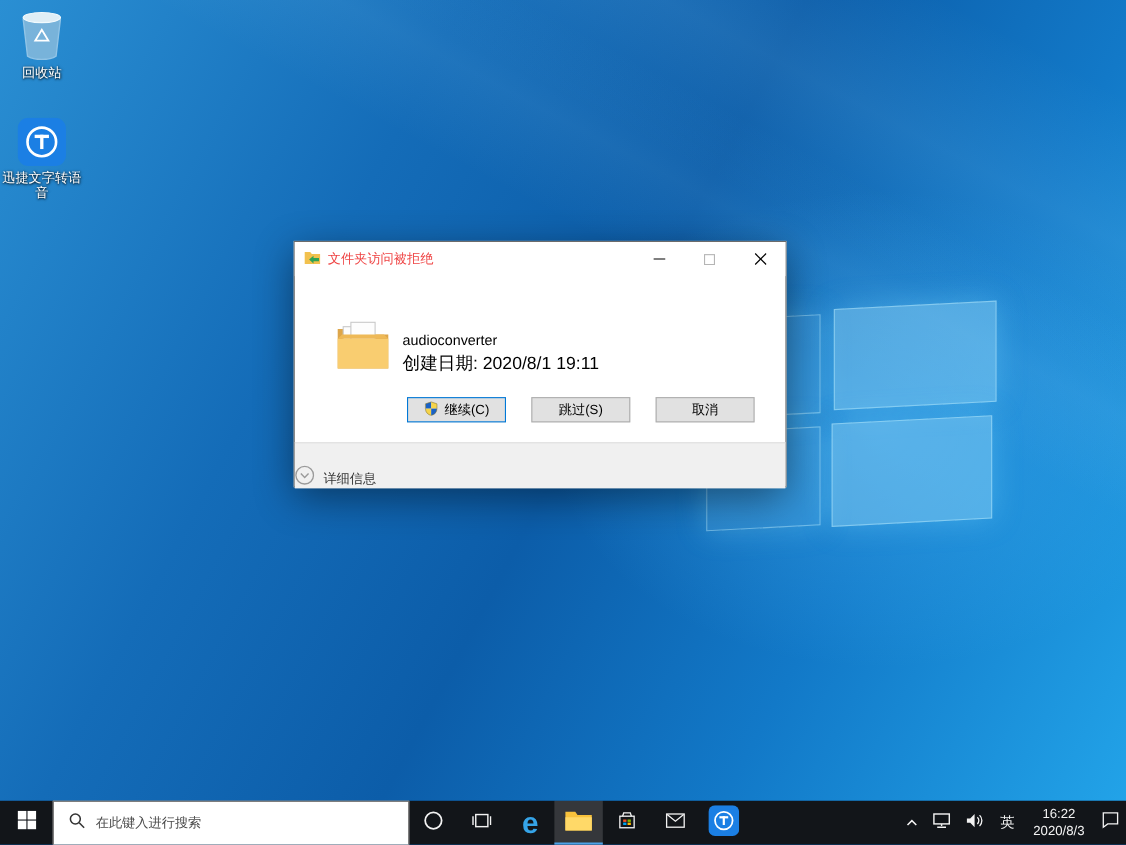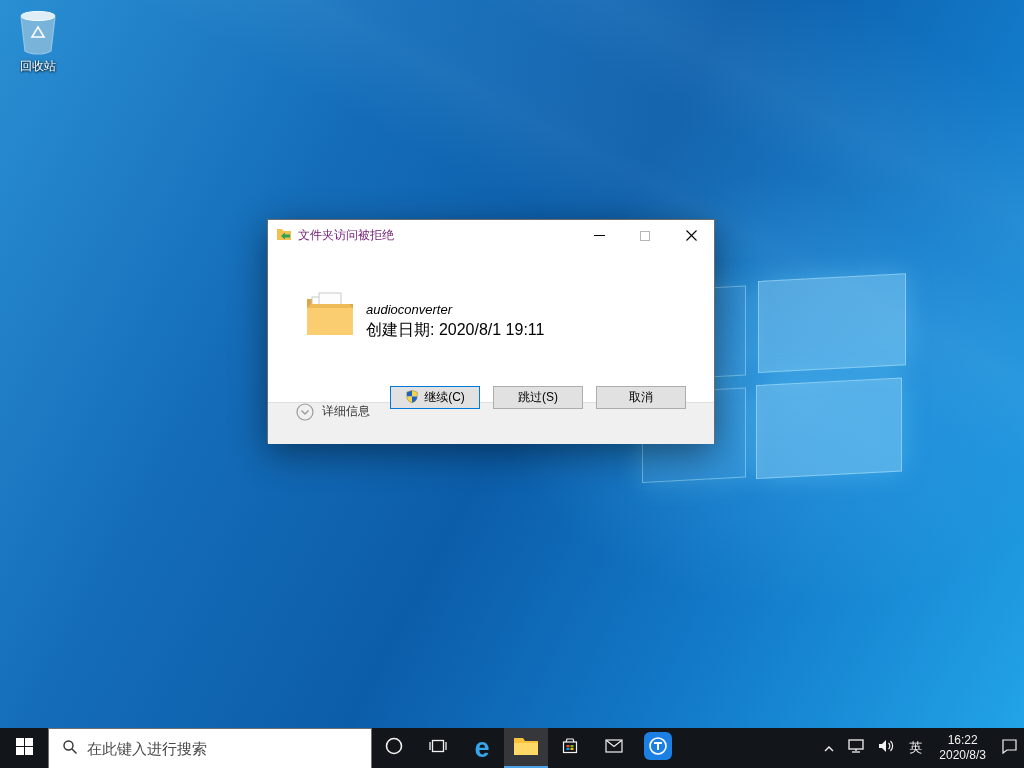--- a/index.html
+++ b/index.html
@@ -30,45 +30,45 @@
   .icon-col { position:absolute; left:1px; top:6px; width:74px; display:flex; flex-direction:column; gap:20px; }
   .dicon { height:78px; display:flex; flex-direction:column; align-items:center; gap:3px; cursor:default; }
   .dicon .art { height:50px; display:flex; align-items:flex-end; justify-content:center; }
   .dicon .lbl { font-size:12px; line-height:14px; color:#fff; text-align:center;
     text-shadow:0 1px 2px rgba(0,0,0,0.85), 1px 0 2px rgba(0,0,0,0.6); width:74px; }
 
   
   .dialog { position:absolute; left:267px; top:219px; width:448px; height:224px; background:#fff;
     border:1px solid #6c6c6c; box-shadow:0 10px 34px rgba(0,0,0,0.45); font-size:13px; color:#000; }
   .titlebar { height:31px; display:flex; align-items:center; padding-left:8px; gap:6px; background:#fff; }
-  .titlebar .ttl { font-size:12px; color:#701a75; }
+  .titlebar .ttl { font-size:12px; color:#ef4444; }
   .wctrls { margin-left:auto; display:flex; height:31px; }
   .wbtn { width:46px; height:31px; display:flex; align-items:center; justify-content:center; }
   .dlg-body { position:relative; height:151px; }
   .msg { position:absolute; left:20px; top:12px; }
   .bigfolder { position:absolute; left:36px; top:40px; }
-  .fname { position:absolute; left:98px; top:51px;font-style:italic; }
+  .fname { position:absolute; left:98px; top:51px; }
   .fdate { position:absolute; left:98px; top:69px; font-size:16px; }
-  .btnrow { position:absolute; right:28px; top:110px; display:flex; gap:13px;margin-top:25px; }
+  .btnrow { position:absolute; right:28px; top:110px; display:flex; gap:23px; }
   .dbtn { width:90px; height:23px; display:flex; align-items:center; justify-content:center; gap:5px;
     background:#e1e1e1; border:1px solid #adadad; font-size:12px; font-family:inherit; cursor:default; }
   .dbtn.default { border-color:#0078d7; }
   .dlg-footer { height:42px; background:#f0f0f0; border-top:1px solid #dfdfdf;
-    display:flex; align-items:flex-start; gap:8px; padding-left:28px; color:#333; font-size:12px; }
+    display:flex; align-items:flex-end; gap:8px; color:#333; font-size:12px; }
 
   
   .taskbar { position:absolute; left:0; right:0; bottom:0; height:40px; background:#121519;
     display:flex; align-items:stretch; color:#f2f2f2; }
   .tb-btn { width:44px; display:flex; align-items:center; justify-content:center; }
   .tb-btn.start { width:48px; }
   .tb-btn.active { background:rgba(255,255,255,0.15); box-shadow:inset 0 -2px 0 #4da3e8; }
   .searchbox { width:324px; background:#fff; border:1px solid #707070; border-bottom:none;
     display:flex; align-items:center; gap:9px; padding-left:13px; }
-  .searchbox input { border:none; outline:none; background:transparent; font-size:15px; width:250px;
-    font-family:Liberation Sans, sans-serif; color:#6d28d9; }
+  .searchbox input { border:none; outline:none; background:transparent; font-size:12px; width:250px;
+    font-family:Liberation Serif, serif; color:#6d28d9; }
   .searchbox input::placeholder { color:#4a4a4a; opacity:1; }
   .edge-e { font-size:27px; font-weight:bold; color:#35a4e8; line-height:1; }
   .tray { margin-left:auto; display:flex; align-items:center; }
   .tray-item { height:40px; display:flex; align-items:center; justify-content:center; padding:0 6px; }
   .ime { font-size:13px; padding:0 8px; }
   .clock { flex-direction:column; font-size:12px; line-height:15px; text-align:center; padding:0 9px; }
 </style>
 </head>
 <body>
 
@@ -85,20 +85,31 @@
   <div class="icon-col">
     <div class="dicon">
       <span class="art">
         <svg width="42" height="48" viewBox="0 0 42 48">
           <path d="M4 9 L8 43 C14 47 28 47 34 43 L38 9" fill="#bcd6e4" opacity="0.55" stroke="#e9f4fa" stroke-width="1.2"></path>
           <ellipse cx="21" cy="8" rx="17" ry="4.6" fill="#dfeef6" stroke="#f2fafd" stroke-width="1"></ellipse>
           <path d="M21 19 l6 10 h-12 z" fill="none" stroke="#ffffff" stroke-width="1.6"></path>
         </svg>
       </span>
       <span class="lbl">回收站</span>
+    </div>
+    <div class="dicon">
+      <span class="art">
+        <svg width="44" height="44" viewBox="0 0 44 44">
+          <rect width="44" height="44" rx="10" fill="#1b7fe4"></rect>
+          <circle cx="22" cy="22" r="13" fill="none" stroke="#ffffff" stroke-width="2.4"></circle>
+          <rect x="15.5" y="15.5" width="13" height="3" fill="#ffffff"></rect>
+          <rect x="20.5" y="15.5" width="3" height="13" fill="#ffffff"></rect>
+        </svg>
+      </span>
+      <span class="lbl">迅捷文字转语音</span>
     </div>
   </div>
 </div>
 
 <div class="dialog">
   <div class="titlebar">
     <span>
       <svg width="16" height="14" viewBox="0 0 16 14">
         <path d="M1 2 h5 l1.5 2 H15 v9 H1 z" fill="#f2c14e"></path>
         <path d="M5 9 l4 -3.5 v2 h5 v3 h-5 v2 z" fill="#2fa355"></path>

